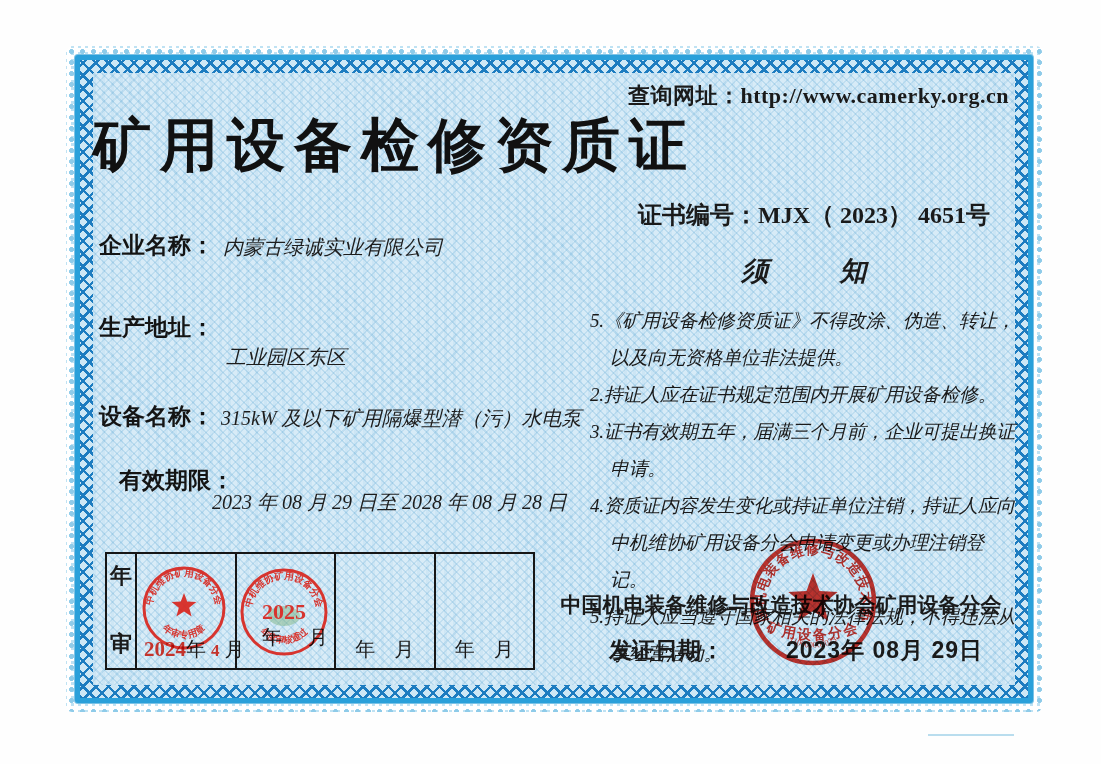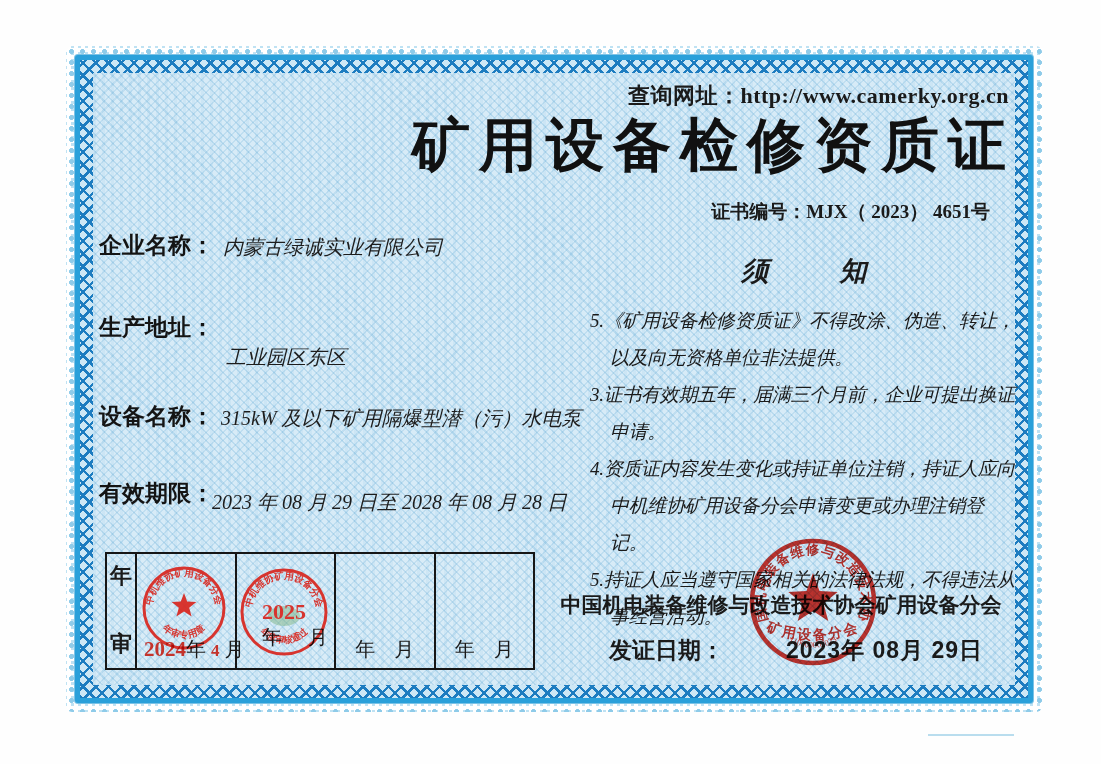--- a/index.html
+++ b/index.html
@@ -22,24 +22,24 @@
       repeating-linear-gradient(-45deg, #1d7cc0 0 2.5px, rgba(0,0,0,0) 2.5px 9px); }
   .inner { position:absolute; inset:27px; background-color:#d7ebf7;
     background-image:
       repeating-linear-gradient(45deg, rgba(70,155,205,.20) 0 1.5px, rgba(0,0,0,0) 1.5px 6px),
       repeating-linear-gradient(-45deg, rgba(70,155,205,.16) 0 1.5px, rgba(0,0,0,0) 1.5px 6px),
       repeating-linear-gradient(90deg, rgba(120,185,225,.12) 0 3px, rgba(0,0,0,0) 3px 9px); }
 
   
   .url-line { position:absolute; top:8px; right:6px; font-size:22px; font-weight:bold;
     letter-spacing:.5px; white-space:nowrap; }
-  .title { position:absolute; top:34px; left:0; width:100%; text-align:right;
+  .title { position:absolute; top:34px; left:0; width:100%; text-align:left;
     font-family:"Liberation Sans","DejaVu Sans",sans-serif; font-weight:bold;
     font-size:58px; letter-spacing:9px; color:#111; white-space:nowrap; }
-  .cert-number { position:absolute; top:126px; right:25px; font-size:19px; font-weight:bold;
+  .cert-number { position:absolute; top:126px; right:25px; font-size:24px; font-weight:bold;
     white-space:nowrap; }
 
   .field-label { position:absolute; left:6px;
     font-family:"Liberation Sans","DejaVu Sans",sans-serif; font-weight:bold;
     font-size:23px; color:#141414; white-space:nowrap; }
   .field-value { position:absolute; font-size:20px; font-weight:normal; font-style:italic;
     white-space:nowrap; color:#1d1d1d; }
 
   .notice { position:absolute; left:497px; top:180px; width:428px; }
   .notice-heading { text-align:center; font-size:27px; font-weight:bold; font-style:italic;
@@ -95,26 +95,27 @@
 
     <div class="field-label" style="top:157px;">企业名称：</div>
     <div class="field-value" style="left:130px; top:161px;">内蒙古绿诚实业有限公司</div>
 
     <div class="field-label" style="top:239px;">生产地址：</div>
     <div class="field-value" style="left:133px; top:271px;">工业园区东区</div>
 
     <div class="field-label" style="top:328px;">设备名称：</div>
     <div class="field-value" style="left:128px; top:332px;">315kW 及以下矿用隔爆型潜（污）水电泵</div>
 
-    <div class="field-label" style="top:405px;">有效期限：</div>
+    <div class="field-label" style="top:392px;margin-left:20px;">有效期限：</div>
     <div class="field-value" style="left:119px; top:416px;text-align:center;">2023 年 08 月 29 日至 2028 年 08 月 28 日</div>
 
     <div class="notice">
       <div class="notice-heading">须　知</div>
       <div class="notice-item">5.《矿用设备检修资质证》不得改涂、伪造、转让，以及向无资格单位非法提供。</div>
+      <div class="notice-item">2.持证人应在证书规定范围内开展矿用设备检修。</div>
       <div class="notice-item">3.证书有效期五年，届满三个月前，企业可提出换证申请。</div>
       <div class="notice-item">4.资质证内容发生变化或持证单位注销，持证人应向中机维协矿用设备分会申请变更或办理注销登记。</div>
       <div class="notice-item">5.持证人应当遵守国家相关的法律法规，不得违法从事经营活动。</div>
     </div>
 
     <div class="issuer">中国机电装备维修与改造技术协会矿用设备分会</div>
     <div class="issue-date">
       <span>发证日期：</span><span class="date-val">2023年  08月  29日</span>
     </div>
 

